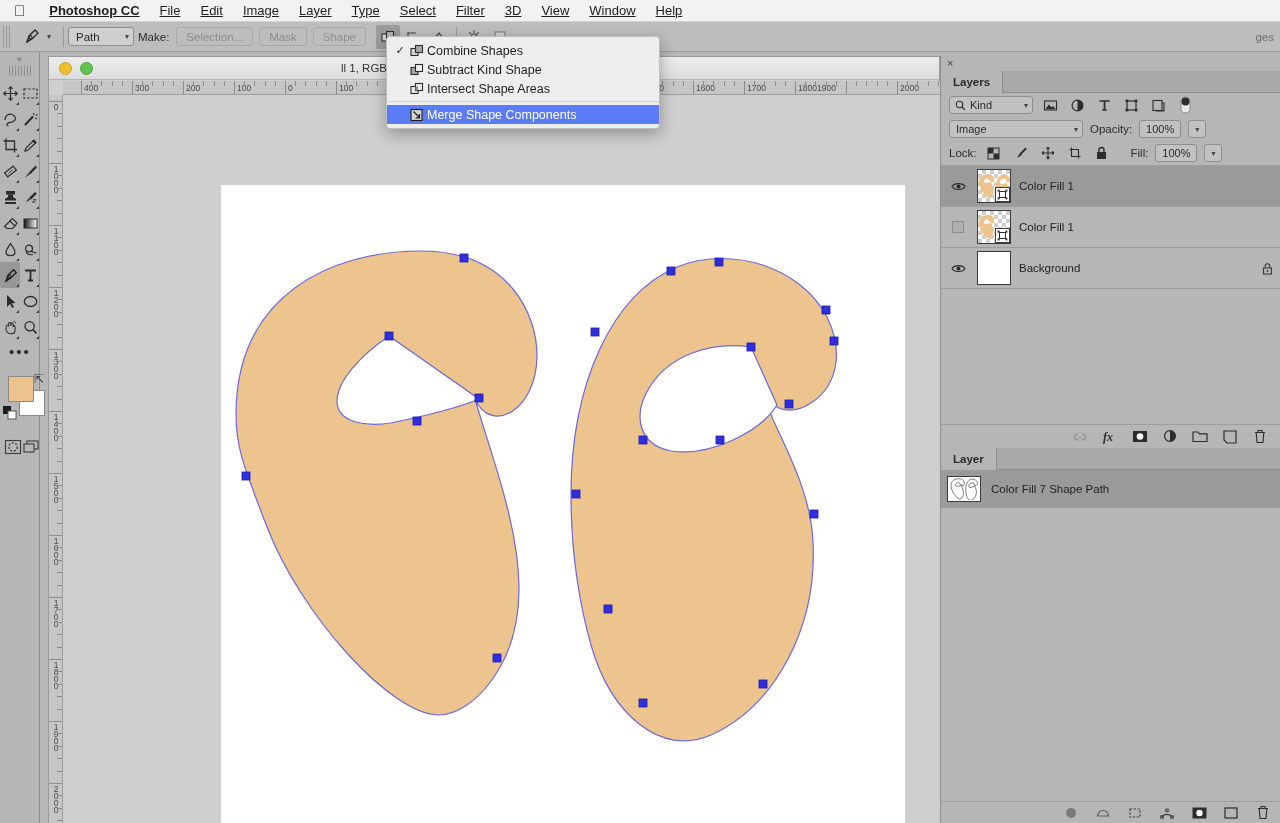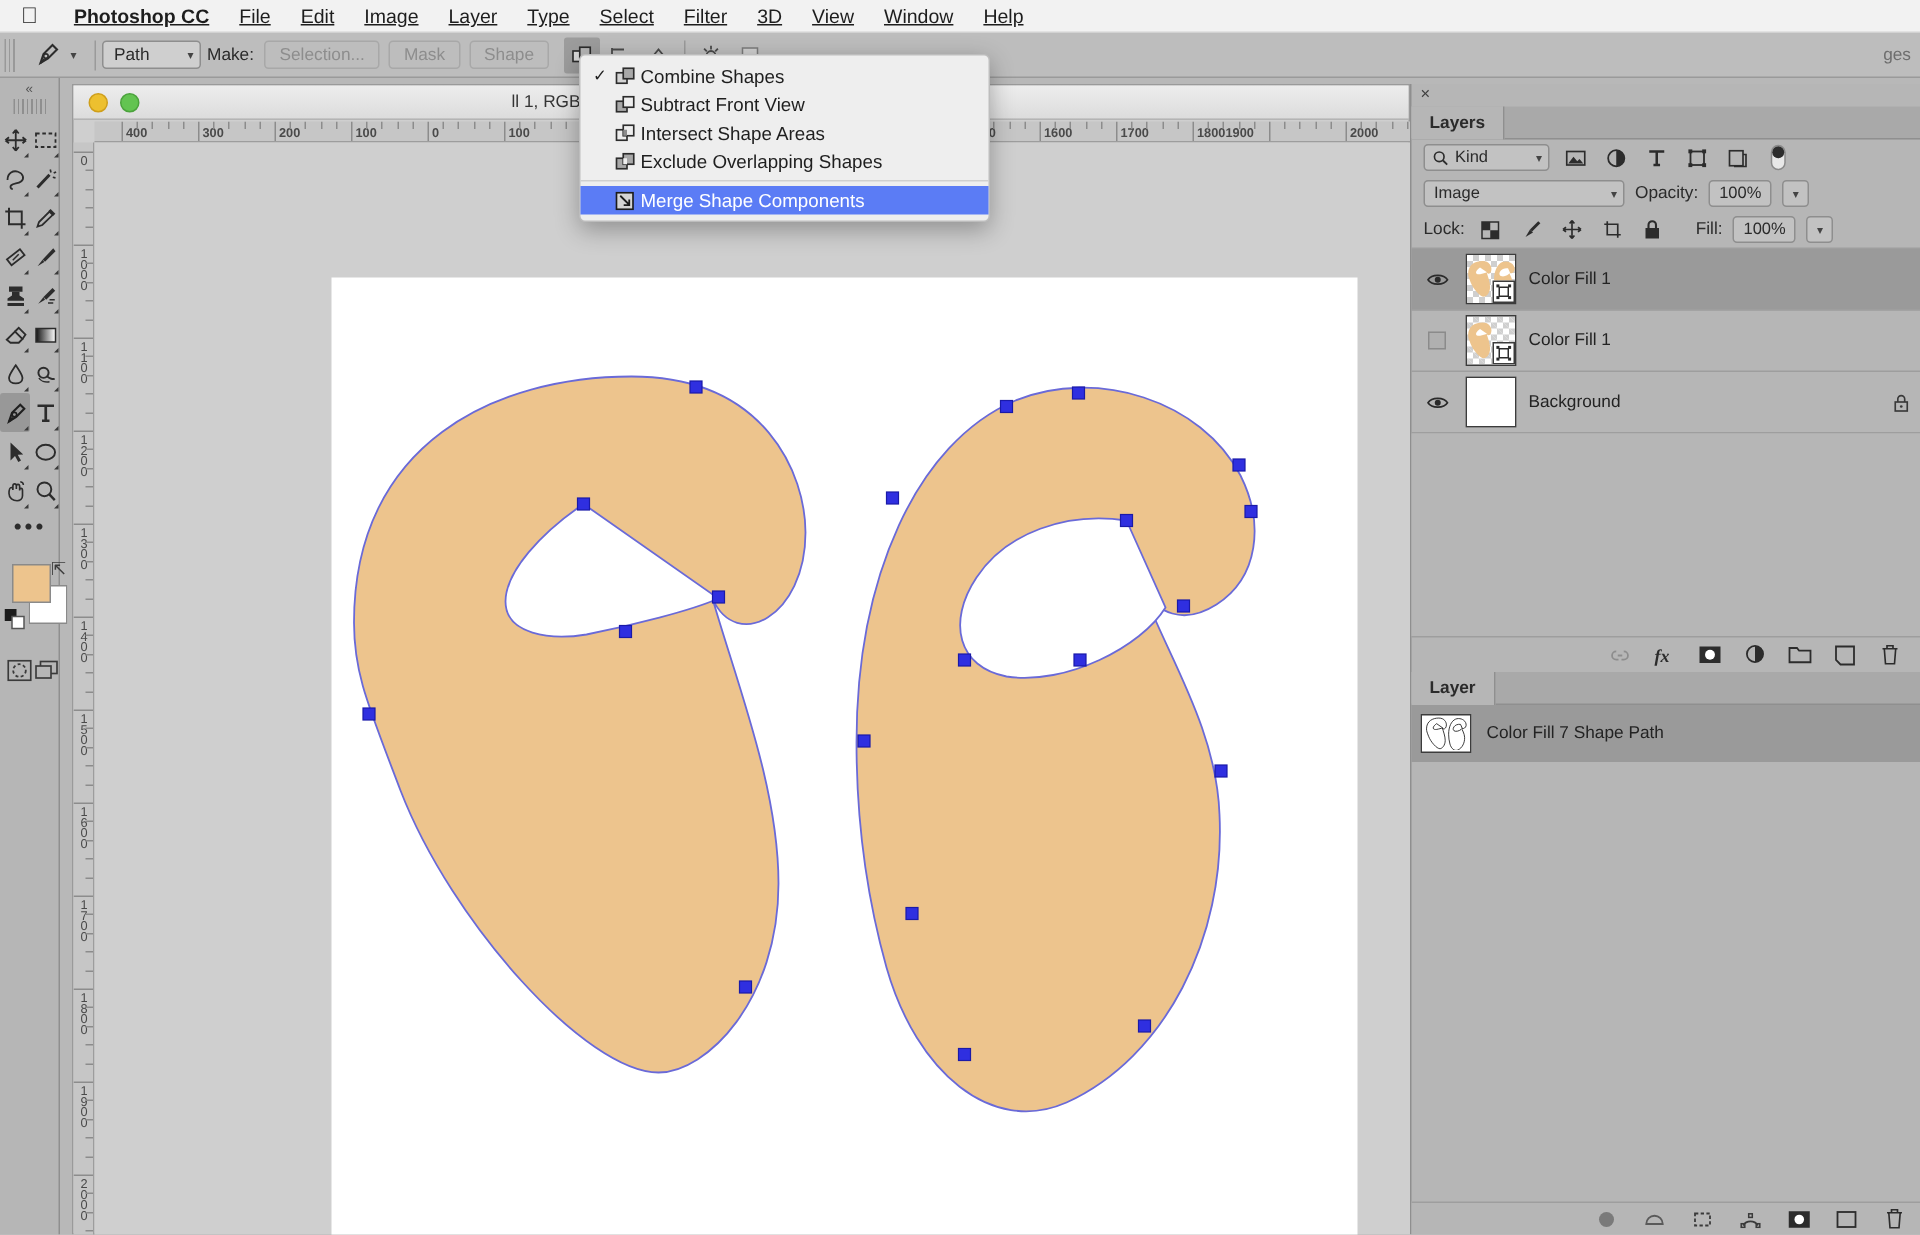--- a/index.html
+++ b/index.html
@@ -110,21 +110,21 @@
     background: #c6c6c6; border-bottom: 1px solid #9d9d9d;
     font-size: 8.5px; color: #4a4a4a; overflow: hidden;
   }
   .ruler-v {
     position: absolute; left: 0px; top: 38px; width: 14px; height: 729px;
     background: #c6c6c6; border-right: 1px solid #9d9d9d;
     font-size: 8.5px; color: #4a4a4a; overflow: hidden;
   }
   .rh-tick { position: absolute; top: 0; width: 1px; height: 5px; background: #8c8c8c; }
   .rh-tick.maj { height: 13px; }
-  .rh-lab { position: absolute; top: 2px; font-size: 8.5px; color: #4a4a4a; font-weight: bold; }
+  .rh-lab { position: absolute; top: 2px; font-size: 8.5px; color: #4a4a4a; }
   .rv-tick { position: absolute; right: 0; height: 1px; width: 5px; background: #8c8c8c; }
   .rv-tick.maj { width: 13px; }
   .rv-lab { position: absolute; right: 2px; width: 8px; font-size: 8.5px;
     line-height: 7px; color: #4a4a4a; text-align: center; }
 
   .canvas-area {
     position: absolute; left: 14px; top: 38px; width: 878px; height: 729px;
     background: #cfcfcf; overflow: hidden;
   }
   .page {
@@ -1048,46 +1048,35 @@
     </div>
 
     <div class="menu-item">
       <span class="mi-check"></span>
       <span class="mi-icon">
         <svg width="14" height="14" viewBox="0 0 14 14">
           <rect x="1" y="4.5" width="7" height="7" fill="#a8a8a8" stroke="#2c2c2c" stroke-width="1.1"></rect>
           <rect x="5.5" y="1.5" width="7" height="7" fill="#eeeeee" stroke="#2c2c2c" stroke-width="1.1"></rect>
         </svg>
       </span>
-      <span class="mi-label">Subtract Front View</span>
+      <span class="mi-label">Subtract Kind Shape</span>
     </div>
 
     <div class="menu-item">
       <span class="mi-check"></span>
       <span class="mi-icon">
         <svg width="14" height="14" viewBox="0 0 14 14">
           <rect x="1" y="4.5" width="7" height="7" fill="#eeeeee" stroke="#2c2c2c" stroke-width="1.1"></rect>
           <rect x="5.5" y="1.5" width="7" height="7" fill="#eeeeee" stroke="#2c2c2c" stroke-width="1.1"></rect>
           <rect x="5.5" y="4.5" width="2.5" height="4" fill="#8d8d8d"></rect>
         </svg>
       </span>
       <span class="mi-label">Intersect Shape Areas</span>
     </div>
 
-    <div class="menu-item">
-      <span class="mi-check"></span>
-      <span class="mi-icon">
-        <svg width="14" height="14" viewBox="0 0 14 14">
-          <rect x="1" y="4.5" width="7" height="7" fill="#a8a8a8" stroke="#2c2c2c" stroke-width="1.1"></rect>
-          <rect x="5.5" y="1.5" width="7" height="7" fill="#a8a8a8" stroke="#2c2c2c" stroke-width="1.1"></rect>
-          <rect x="5.5" y="4.5" width="2.5" height="4" fill="#eeeeee"></rect>
-        </svg>
-      </span>
-      <span class="mi-label">Exclude Overlapping Shapes</span>
-    </div>
 
     <div class="menu-div"></div>
 
     <div class="menu-item sel">
       <span class="mi-check"></span>
       <span class="mi-icon">
         <svg width="14" height="14" viewBox="0 0 14 14">
           <rect x="1" y="1.5" width="11" height="11" fill="#d4d4d4" stroke="#1c1c1c" stroke-width="1.1"></rect>
           <path d="M3.5 3.5 L9.5 9.5 M9.5 6 L9.5 9.8 L5.8 9.8" fill="none" stroke="#1c1c1c" stroke-width="1.2"></path>
         </svg>

